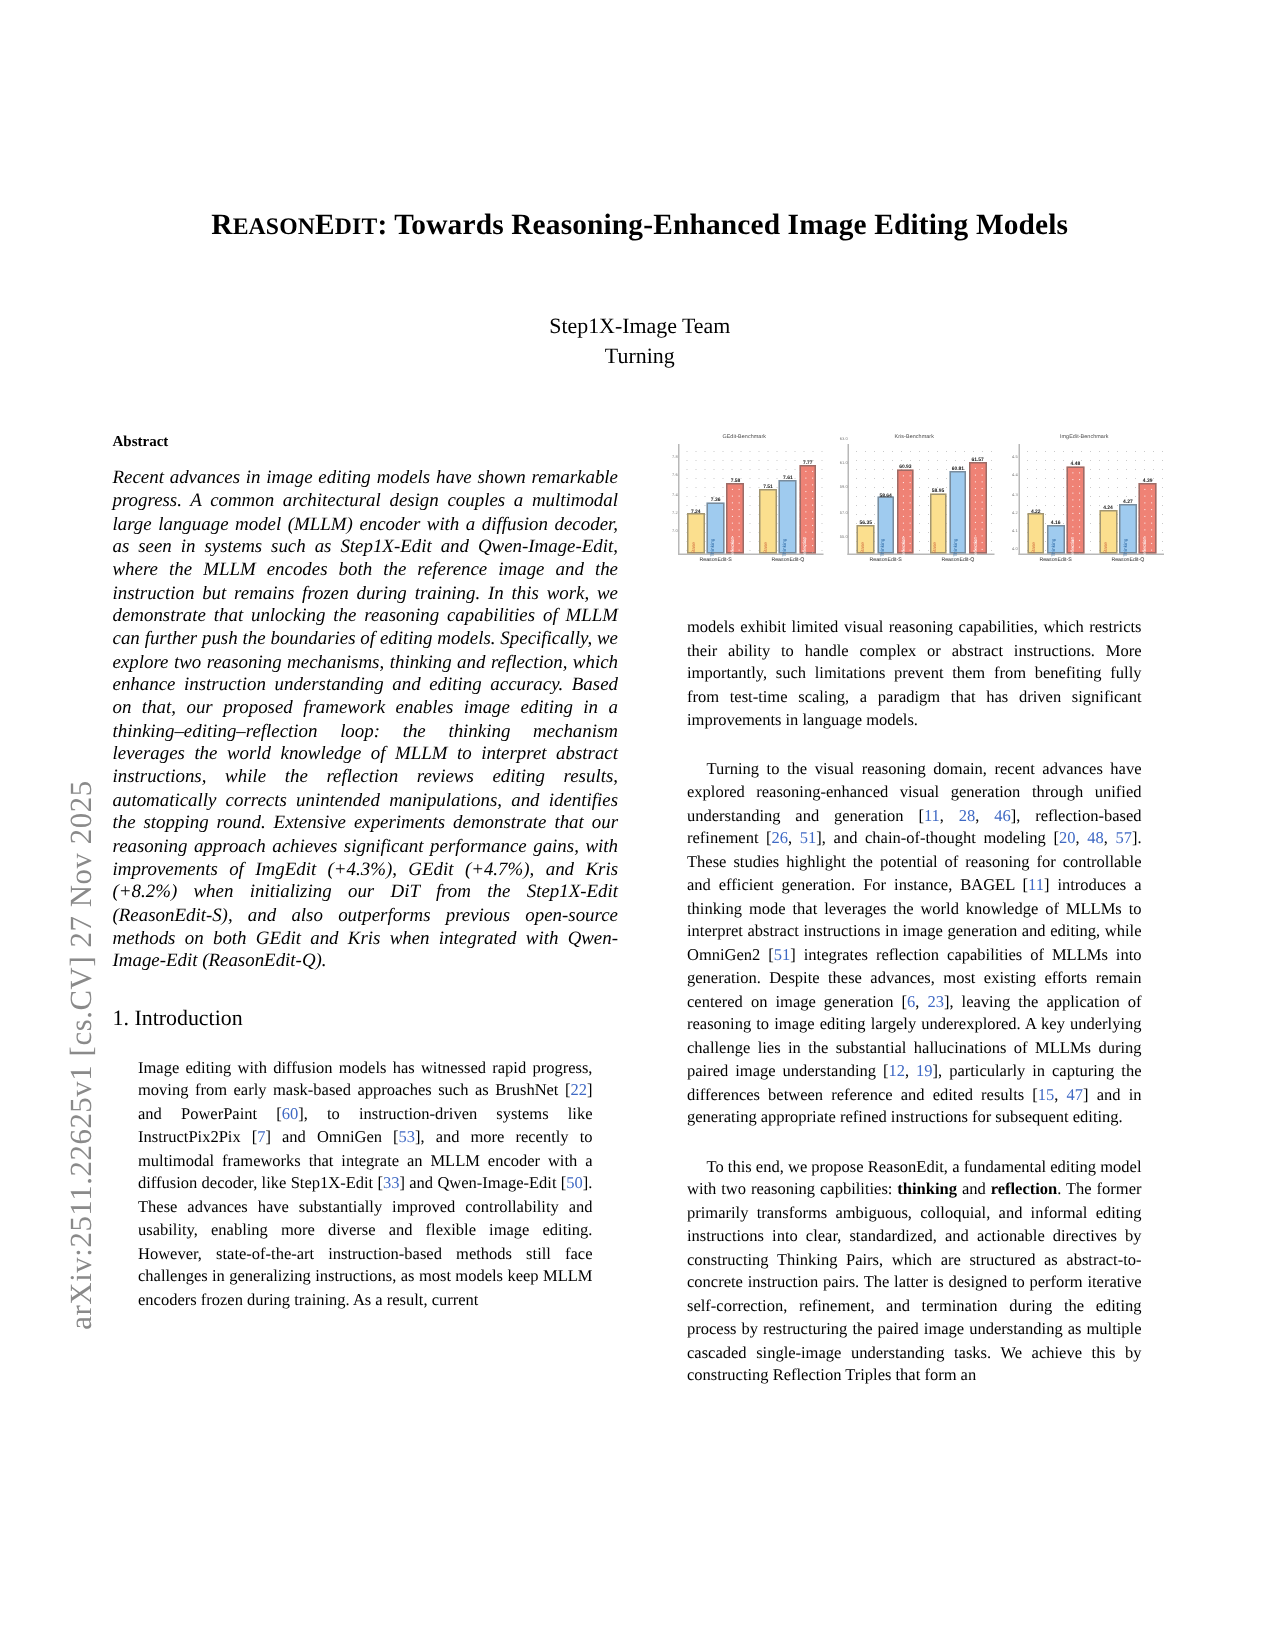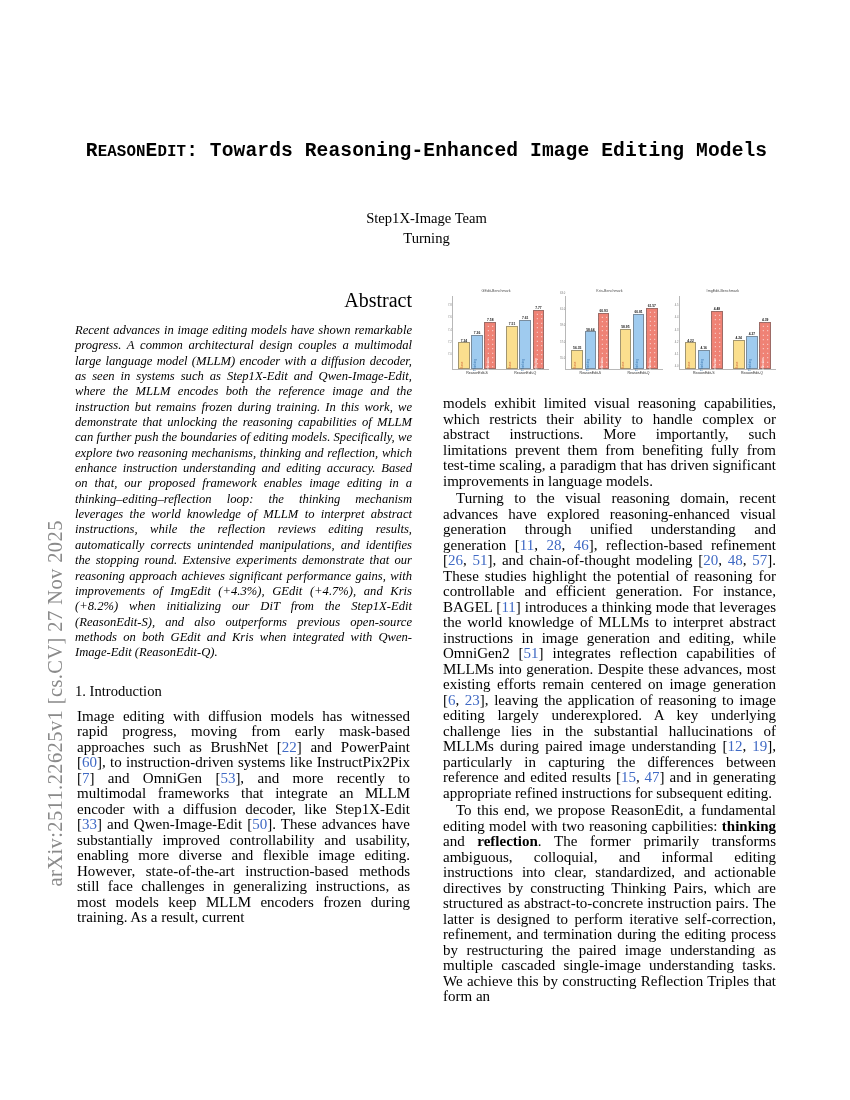--- a/index.html
+++ b/index.html
@@ -50,21 +50,21 @@
 
   
   #title-block {
     position: absolute;
     left: 0;
     top: 139px;
     width: 703px;
     text-align: center;
   }
   #paper-title {
-    font-family: Liberation Mono, monospace;
+    font-family: Liberation Serif, serif;
     font-size: 19.6px;
     font-weight: bold;
     letter-spacing: 0.1px;
     line-height: 1.25;
     margin: 0;
   }
   #paper-title .sc-first { font-size: 19.6px; }
   #paper-title .sc-rest  { font-size: 15.8px; }
 
   #authors {
@@ -87,44 +87,44 @@
   
   .col {
     position: absolute;
     top: 289px;
     width: 337px;
   }
   #col-left  { left: 0px; }
   #col-right { left: 366px; }
 
   h2.section-head {
-    font-size: 20px;
-    font-weight: normal;
+    font-size: 10px;
+    font-weight: bold;
     margin: 0 0 11px 0;
-    text-align: right;
+    text-align: left;
   }
   h2.section-head-left {
     font-size: 14.6px;
     font-weight: normal;
     margin: 0 0 9px 0;
     text-align: left;
   }
 
   p.abstract-body {
     margin: 0;
     font-size: 12.6px;
     line-height: 15.35px;
     text-align: justify;
     font-style: italic;
     text-indent: 0;
     hyphens: manual;
   }
   p.body {
-    margin: 2px;
-    font-size: 15px;
+    margin: 17px;
+    font-size: 11px;
     line-height: 15.5px;
     text-align: justify;
     hyphens: manual;
   }
   p.body.indent { text-indent: 13px; }
 
   .gap-intro { height: 22px; }
 
   .cite { color: #3f69c4; }
   .bold { font-weight: bold; }

